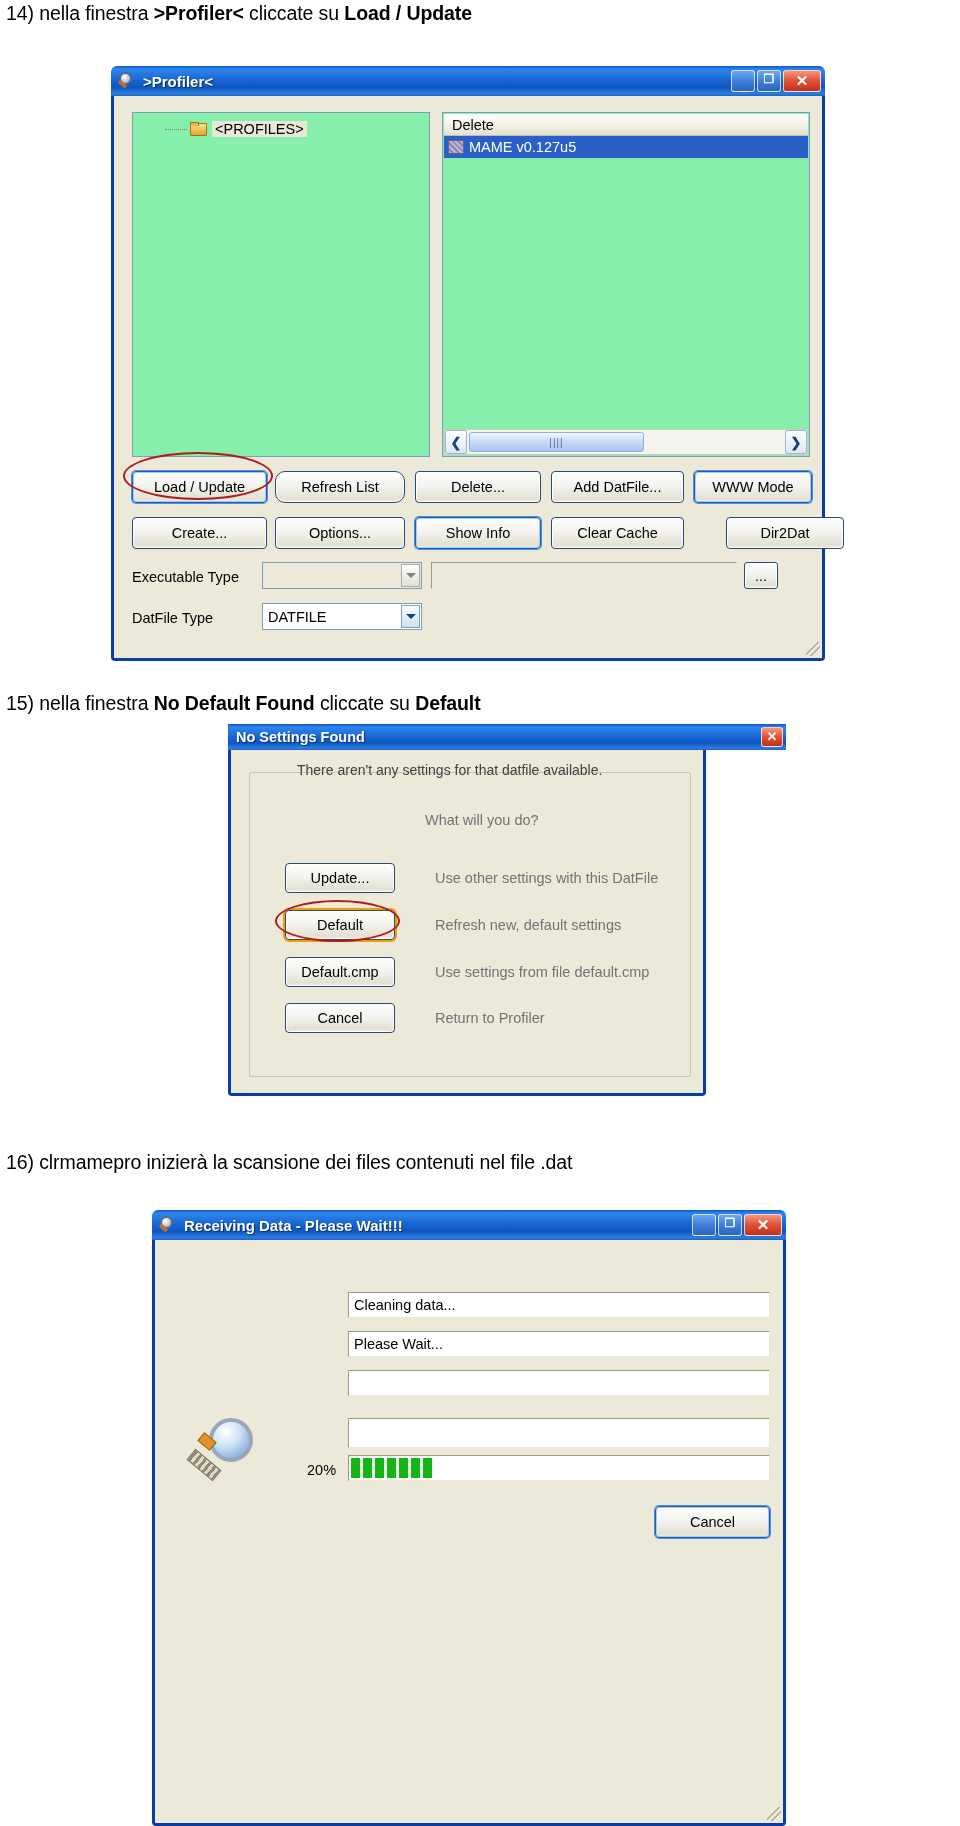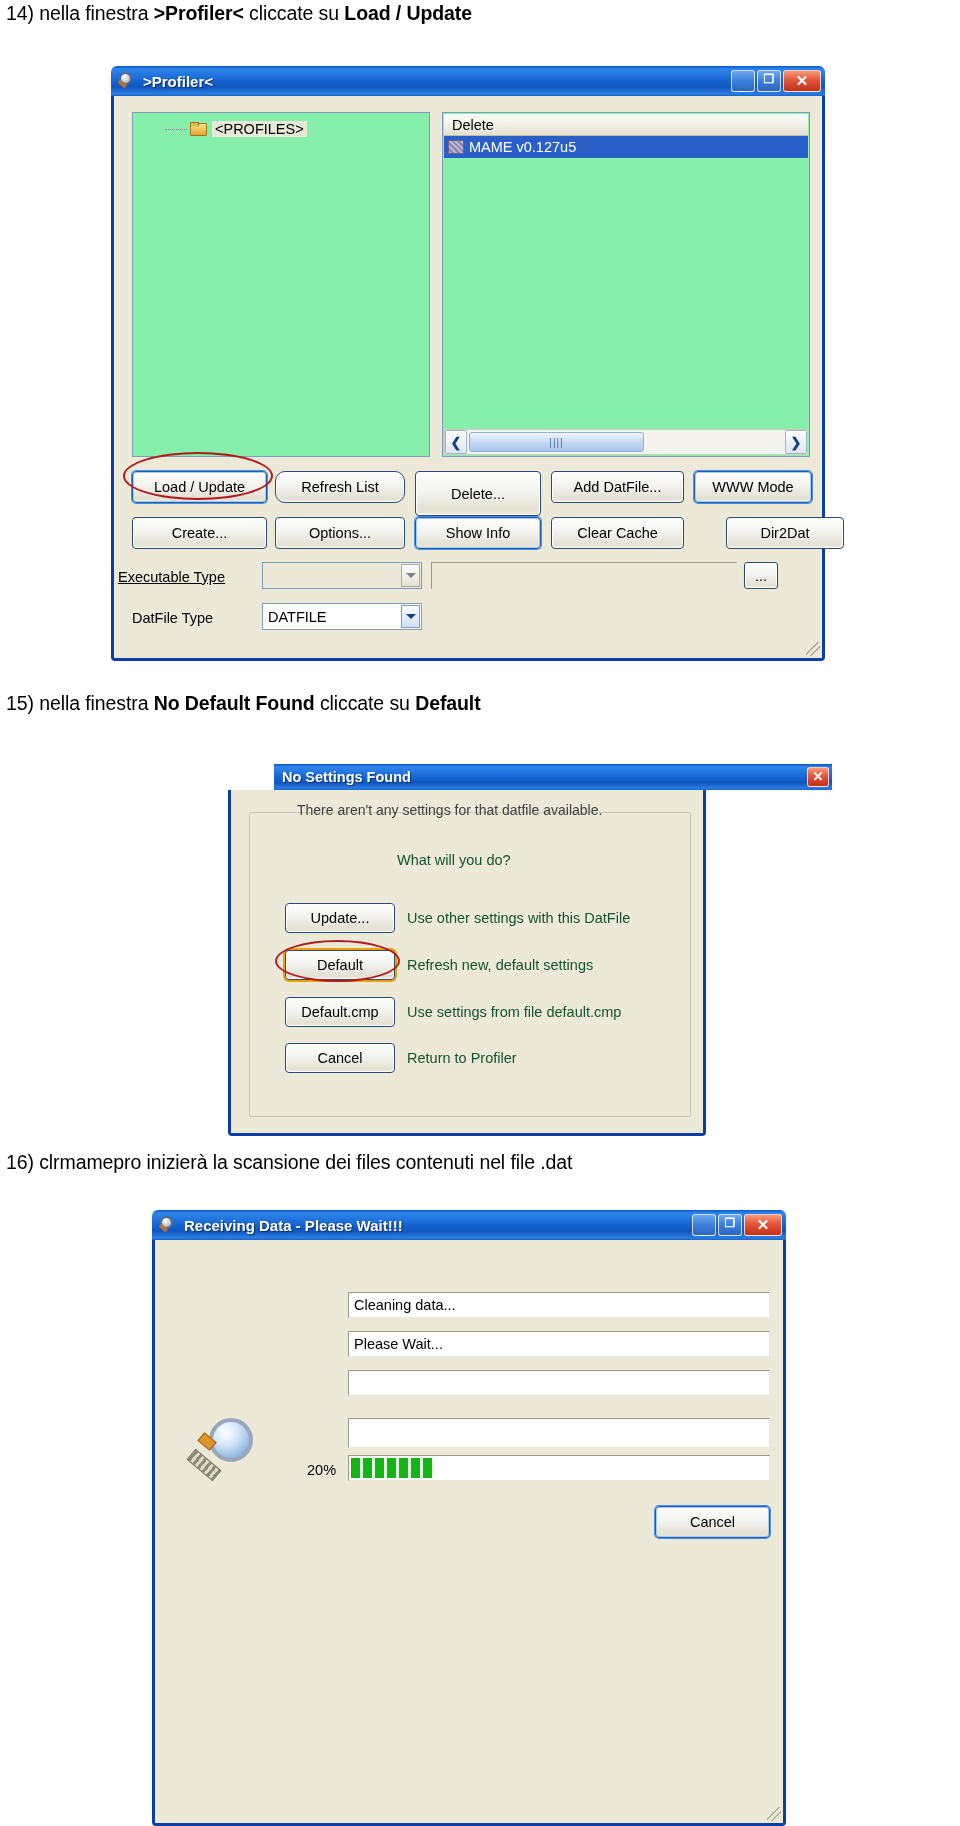--- a/index.html
+++ b/index.html
@@ -312,21 +312,21 @@
     display:flex;align-items:center;padding:0 3px 0 8px;box-sizing:border-box;
   }
   .dlg-title .t {
     color:#fff;font-size:14.5px;font-weight:bold;
     text-shadow:1px 1px 1px rgba(0,0,0,.45);
   }
   .dlg-desc {
     position:absolute;font-size:14px;color:#404040;white-space:nowrap;
   }
   .dlg-rowtext {
-    position:absolute;font-size:14.5px;color:#14532d;white-space:nowrap;
+    position:absolute;font-size:14.5px;color:#737373;white-space:nowrap;margin-left:28px;
   }
   .resize-grip {
     position:absolute;right:2px;bottom:2px;width:14px;height:14px;
     background:
       linear-gradient(135deg,transparent 0 40%,#b0ac98 40% 48%,transparent 48% 62%,#b0ac98 62% 70%,transparent 70%);
   }
 </style>
 </head>
 <body>
 
@@ -385,21 +385,21 @@
         <span class="sb-btn">❯</span>
       </div>
     </div>
 
     <div class="xp-btn focused" style="left:18px;top:375px;width:135px;height:32px;">
       <span>Load / Update</span>
     </div>
     <div class="xp-btn" style="left:161px;top:375px;width:130px;height:32px;border-radius:10px;">
       <span>Refresh List</span>
     </div>
-    <div class="xp-btn" style="left:301px;top:375px;width:126px;height:45px;justify-content:center;">
+    <div class="xp-btn" style="left:301px;top:375px;width:126px;height:32px;justify-content:center;">
       <span>Delete...</span>
     </div>
     <div class="xp-btn" style="left:437px;top:375px;width:133px;height:32px;">
       <span>Add DatFile...</span>
     </div>
     <div class="xp-btn focused" style="left:580px;top:375px;width:118px;height:32px;">
       <span>WWW Mode</span>
     </div>
 
     <div class="xp-btn" style="left:18px;top:421px;width:135px;height:32px;">
@@ -411,21 +411,21 @@
     <div class="xp-btn focused" style="left:301px;top:421px;width:126px;height:32px;">
       <span>Show Info</span>
     </div>
     <div class="xp-btn" style="left:437px;top:421px;width:133px;height:32px;">
       <span>Clear Cache</span>
     </div>
     <div class="xp-btn" style="left:580px;top:421px;width:118px;height:32px;margin-left:32px;">
       <span>Dir2Dat</span>
     </div>
 
-    <div class="field-label" style="left:4px;top:473px;text-decoration:underline;">Executable Type</div>
+    <div class="field-label" style="left:18px;top:473px;">Executable Type</div>
     <div class="combo" style="left:148px;top:466px;width:160px;height:27px;">
       <span></span>
       <span class="arrow-box">
           <span class="chev"></span>
         </span>
     </div>
     <div class="sunken" style="left:317px;top:466px;width:306px;height:27px;background:#ece9d8;">
       <span></span>
     </div>
     <div class="xp-btn" style="left:630px;top:466px;width:34px;height:27px;border-radius:3px;">
@@ -444,21 +444,21 @@
   </div>
 
   <div class="ellipse" style="left:12px;top:386px;width:150px;height:48px;"></div>
 </div>
 
 <div class="step-text" style="left:6px; top:692px;">
   <span>15)</span>
   <span> nella finestra <b>No Default Found</b> cliccate su <b>Default</b></span>
 </div>
 
-<div style="position:absolute;left:228px;top:764px;width:558px;height:372px;padding-left:46px;">
+<div style="position:absolute;left:228px;top:724px;width:558px;height:372px;">
   <div class="dlg-title">
     <span class="t">No Settings Found</span>
     <span style="flex:1"></span>
     <span class="win-btn close" style="width:22px;height:20px;">
       <span class="gl" style="font-size:13px;top:1px;">✕</span>
     </span>
   </div>
 
   <div class="dlg" style="left:0;top:26px;width:478px;height:346px;">
     <div class="groupbox" style="left:18px;top:22px;width:442px;height:305px;"></div>

